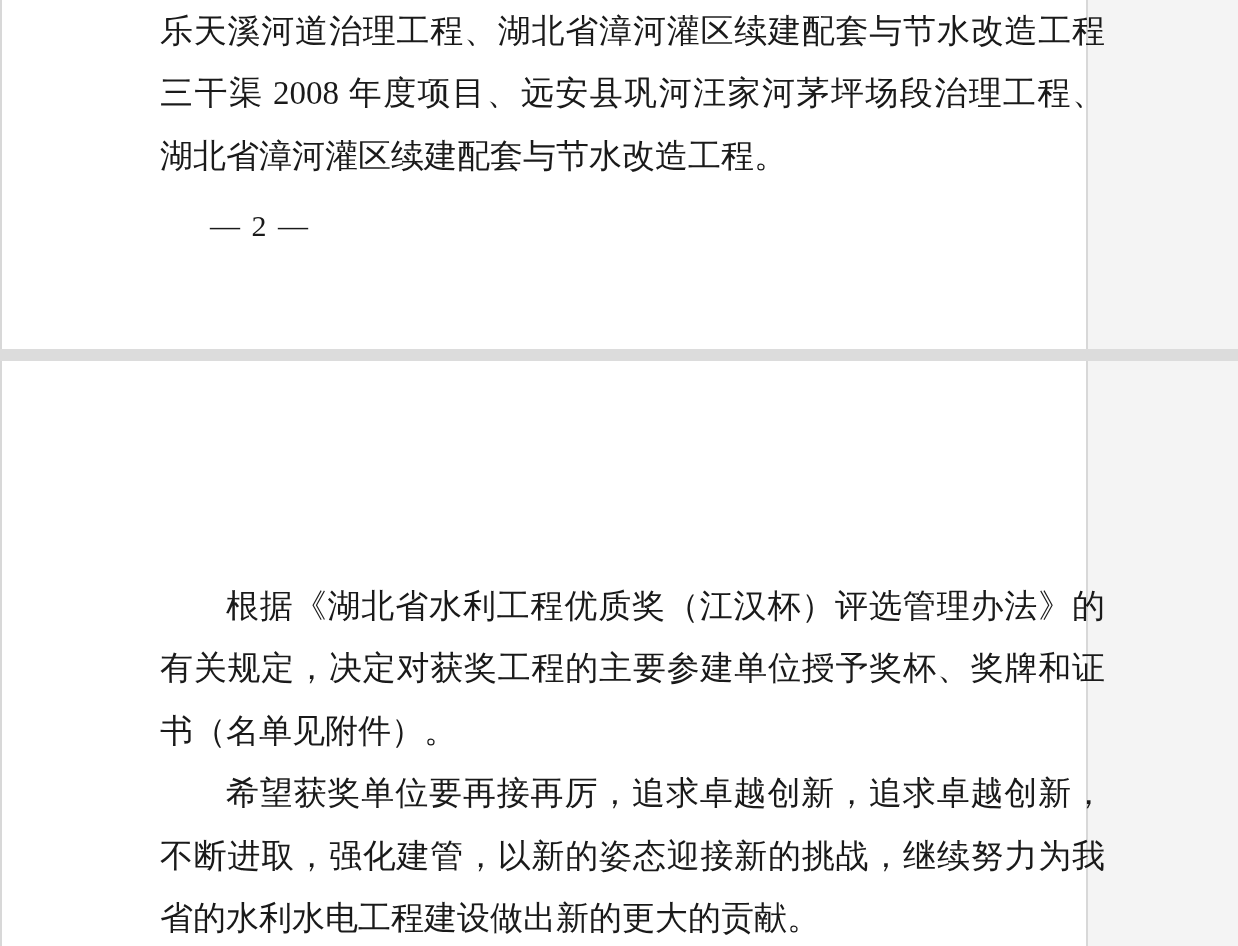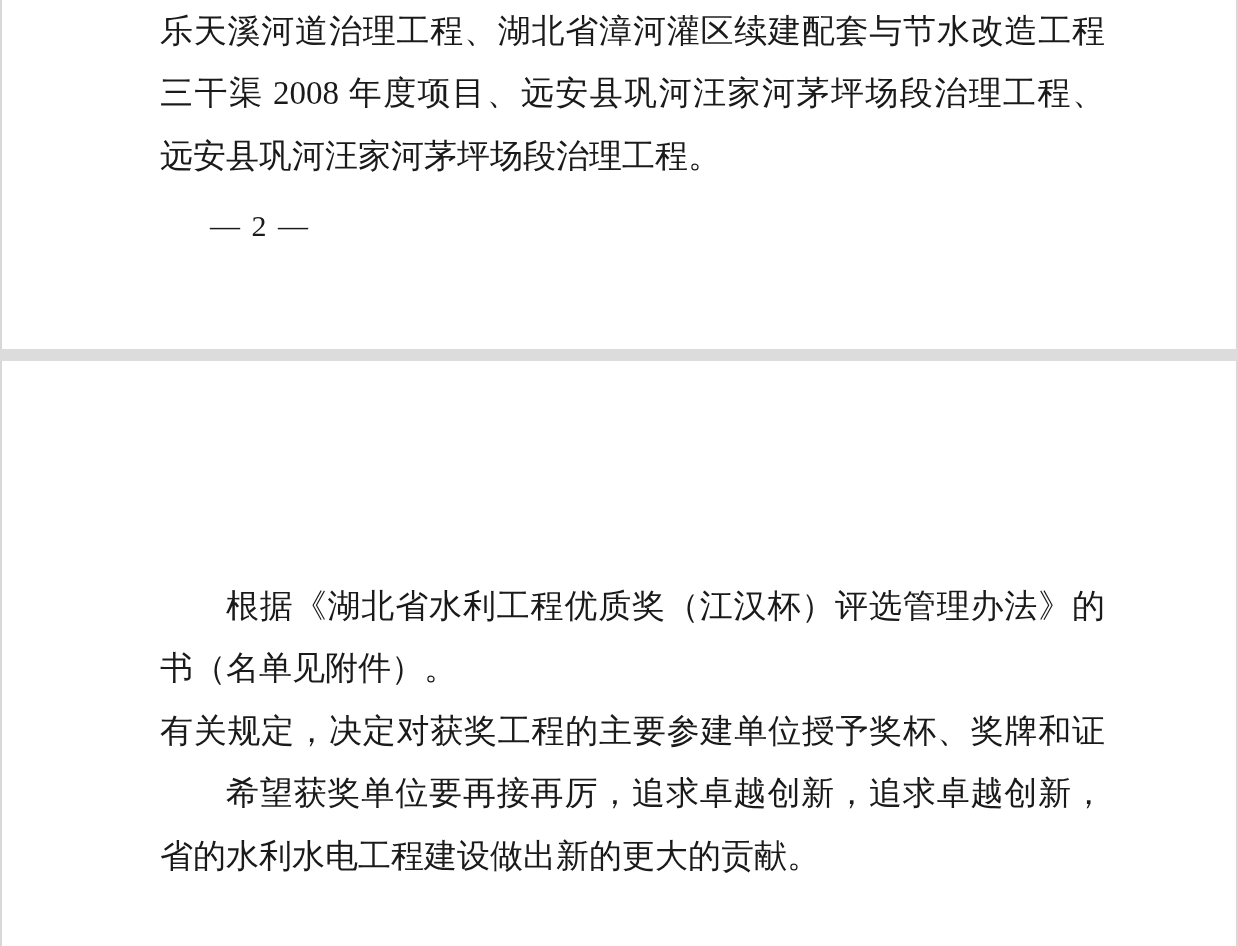--- a/index.html
+++ b/index.html
@@ -13,21 +13,21 @@
   }
   .viewer {
     position: relative;
     width: 1238px;
     height: 946px;
     background: #f4f4f4;
   }
   .page {
     position: absolute;
     left: 0;
-    width: 1238px;
+    width: 1088px;
     background: #ffffff;
     border-left: 2px solid #d8d8d8;
     border-right: 2px solid #d8d8d8;
     box-sizing: border-box;
     color: #1a1a1a;
   }
   .page-1 {
     top: 0;
     height: 349px;
   }
@@ -81,30 +81,31 @@
 </style>
 </head>
 <body>
 
 <div class="viewer">
 
   <div class="page page-1">
     <div class="text-block p1-text">
       <div class="doc-line just">乐天溪河道治理工程、湖北省漳河灌区续建配套与节水改造工程</div>
       <div class="doc-line just">三干渠 2008 年度项目、远安县巩河汪家河茅坪场段治理工程、</div>
-      <div class="doc-line">远安县巩河汪家河茅坪场段治理工程。</div>
+      <div class="doc-line">湖北省漳河灌区续建配套与节水改造工程。</div>
       <div class="page-num-line">— 2 —</div>
     </div>
   </div>
 
   <div class="page-divider"></div>
 
   <div class="page page-2">
     <div class="text-block p2-text">
       <div class="doc-line just indent">根据《湖北省水利工程优质奖（江汉杯）评选管理办法》的</div>
+      <div class="doc-line just">有关规定，决定对获奖工程的主要参建单位授予奖杯、奖牌和证</div>
       <div class="doc-line">书（名单见附件）。</div>
-      <div class="doc-line just">有关规定，决定对获奖工程的主要参建单位授予奖杯、奖牌和证</div>
       <div class="doc-line just indent">希望获奖单位要再接再厉，追求卓越创新，追求卓越创新，</div>
+      <div class="doc-line just">不断进取，强化建管，以新的姿态迎接新的挑战，继续努力为我</div>
       <div class="doc-line">省的水利水电工程建设做出新的更大的贡献。</div>
     </div>
   </div>
 
 </div>
 
 </body></html>

